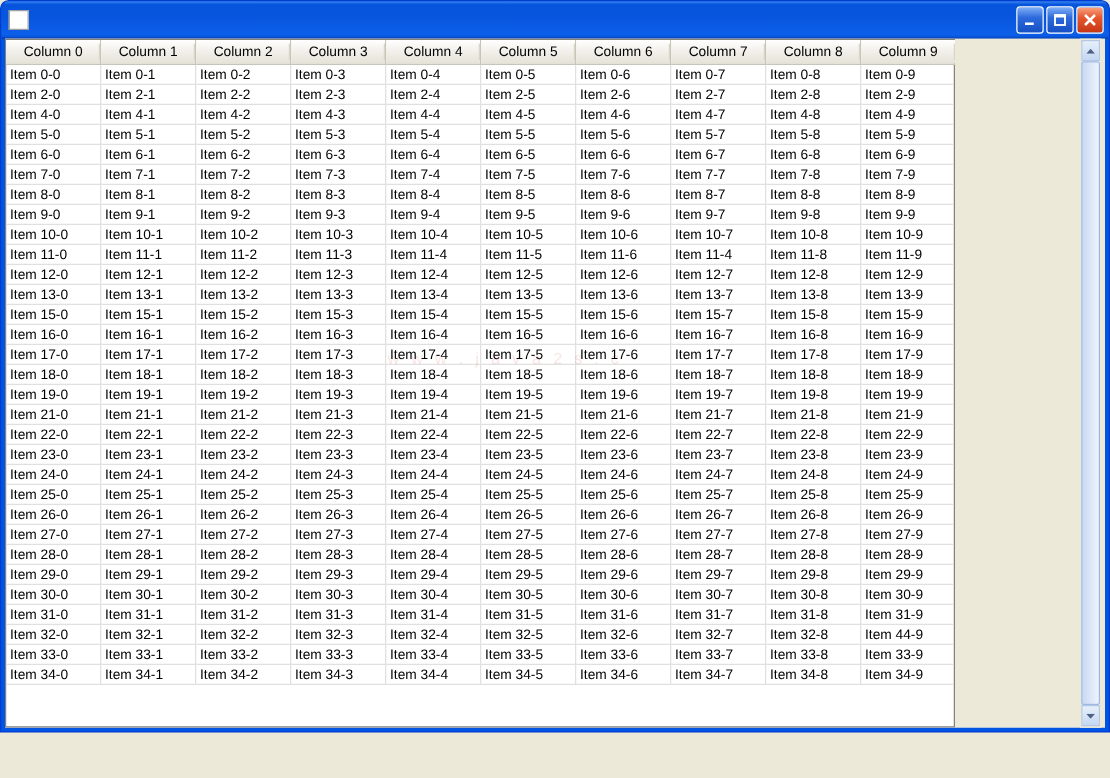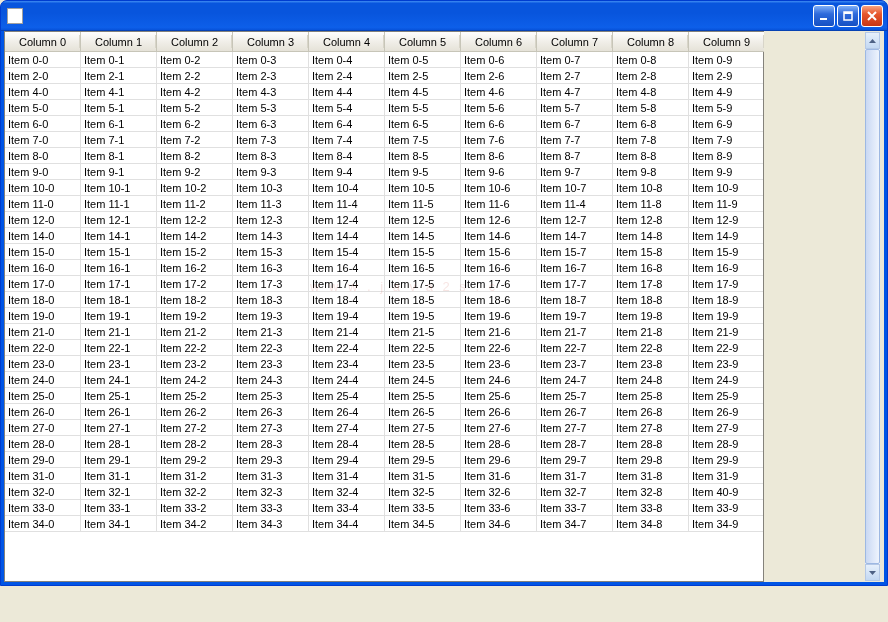--- a/index.html
+++ b/index.html
@@ -342,30 +342,30 @@
             <div class="cell">Item 12-2</div>
             <div class="cell">Item 12-3</div>
             <div class="cell">Item 12-4</div>
             <div class="cell">Item 12-5</div>
             <div class="cell">Item 12-6</div>
             <div class="cell">Item 12-7</div>
             <div class="cell">Item 12-8</div>
             <div class="cell">Item 12-9</div>
           </div>
           <div class="row">
-            <div class="cell">Item 14-0</div>
-            <div class="cell">Item 14-1</div>
-            <div class="cell">Item 14-2</div>
-            <div class="cell">Item 14-3</div>
-            <div class="cell">Item 14-4</div>
-            <div class="cell">Item 14-5</div>
-            <div class="cell">Item 14-6</div>
-            <div class="cell">Item 14-7</div>
-            <div class="cell">Item 14-8</div>
-            <div class="cell">Item 14-9</div>
+            <div class="cell">Item 13-0</div>
+            <div class="cell">Item 13-1</div>
+            <div class="cell">Item 13-2</div>
+            <div class="cell">Item 13-3</div>
+            <div class="cell">Item 13-4</div>
+            <div class="cell">Item 13-5</div>
+            <div class="cell">Item 13-6</div>
+            <div class="cell">Item 13-7</div>
+            <div class="cell">Item 13-8</div>
+            <div class="cell">Item 13-9</div>
           </div>
           <div class="row">
             <div class="cell">Item 15-0</div>
             <div class="cell">Item 15-1</div>
             <div class="cell">Item 15-2</div>
             <div class="cell">Item 15-3</div>
             <div class="cell">Item 15-4</div>
             <div class="cell">Item 15-5</div>
             <div class="cell">Item 15-6</div>
             <div class="cell">Item 15-7</div>
@@ -522,20 +522,32 @@
             <div class="cell">Item 29-2</div>
             <div class="cell">Item 29-3</div>
             <div class="cell">Item 29-4</div>
             <div class="cell">Item 29-5</div>
             <div class="cell">Item 29-6</div>
             <div class="cell">Item 29-7</div>
             <div class="cell">Item 29-8</div>
             <div class="cell">Item 29-9</div>
           </div>
           <div class="row">
+            <div class="cell">Item 30-0</div>
+            <div class="cell">Item 30-1</div>
+            <div class="cell">Item 30-2</div>
+            <div class="cell">Item 30-3</div>
+            <div class="cell">Item 30-4</div>
+            <div class="cell">Item 30-5</div>
+            <div class="cell">Item 30-6</div>
+            <div class="cell">Item 30-7</div>
+            <div class="cell">Item 30-8</div>
+            <div class="cell">Item 30-9</div>
+          </div>
+          <div class="row">
             <div class="cell">Item 31-0</div>
             <div class="cell">Item 31-1</div>
             <div class="cell">Item 31-2</div>
             <div class="cell">Item 31-3</div>
             <div class="cell">Item 31-4</div>
             <div class="cell">Item 31-5</div>
             <div class="cell">Item 31-6</div>
             <div class="cell">Item 31-7</div>
             <div class="cell">Item 31-8</div>
             <div class="cell">Item 31-9</div>
@@ -543,21 +555,21 @@
           <div class="row">
             <div class="cell">Item 32-0</div>
             <div class="cell">Item 32-1</div>
             <div class="cell">Item 32-2</div>
             <div class="cell">Item 32-3</div>
             <div class="cell">Item 32-4</div>
             <div class="cell">Item 32-5</div>
             <div class="cell">Item 32-6</div>
             <div class="cell">Item 32-7</div>
             <div class="cell">Item 32-8</div>
-            <div class="cell">Item 40-9</div>
+            <div class="cell">Item 44-9</div>
           </div>
           <div class="row">
             <div class="cell">Item 33-0</div>
             <div class="cell">Item 33-1</div>
             <div class="cell">Item 33-2</div>
             <div class="cell">Item 33-3</div>
             <div class="cell">Item 33-4</div>
             <div class="cell">Item 33-5</div>
             <div class="cell">Item 33-6</div>
             <div class="cell">Item 33-7</div>

